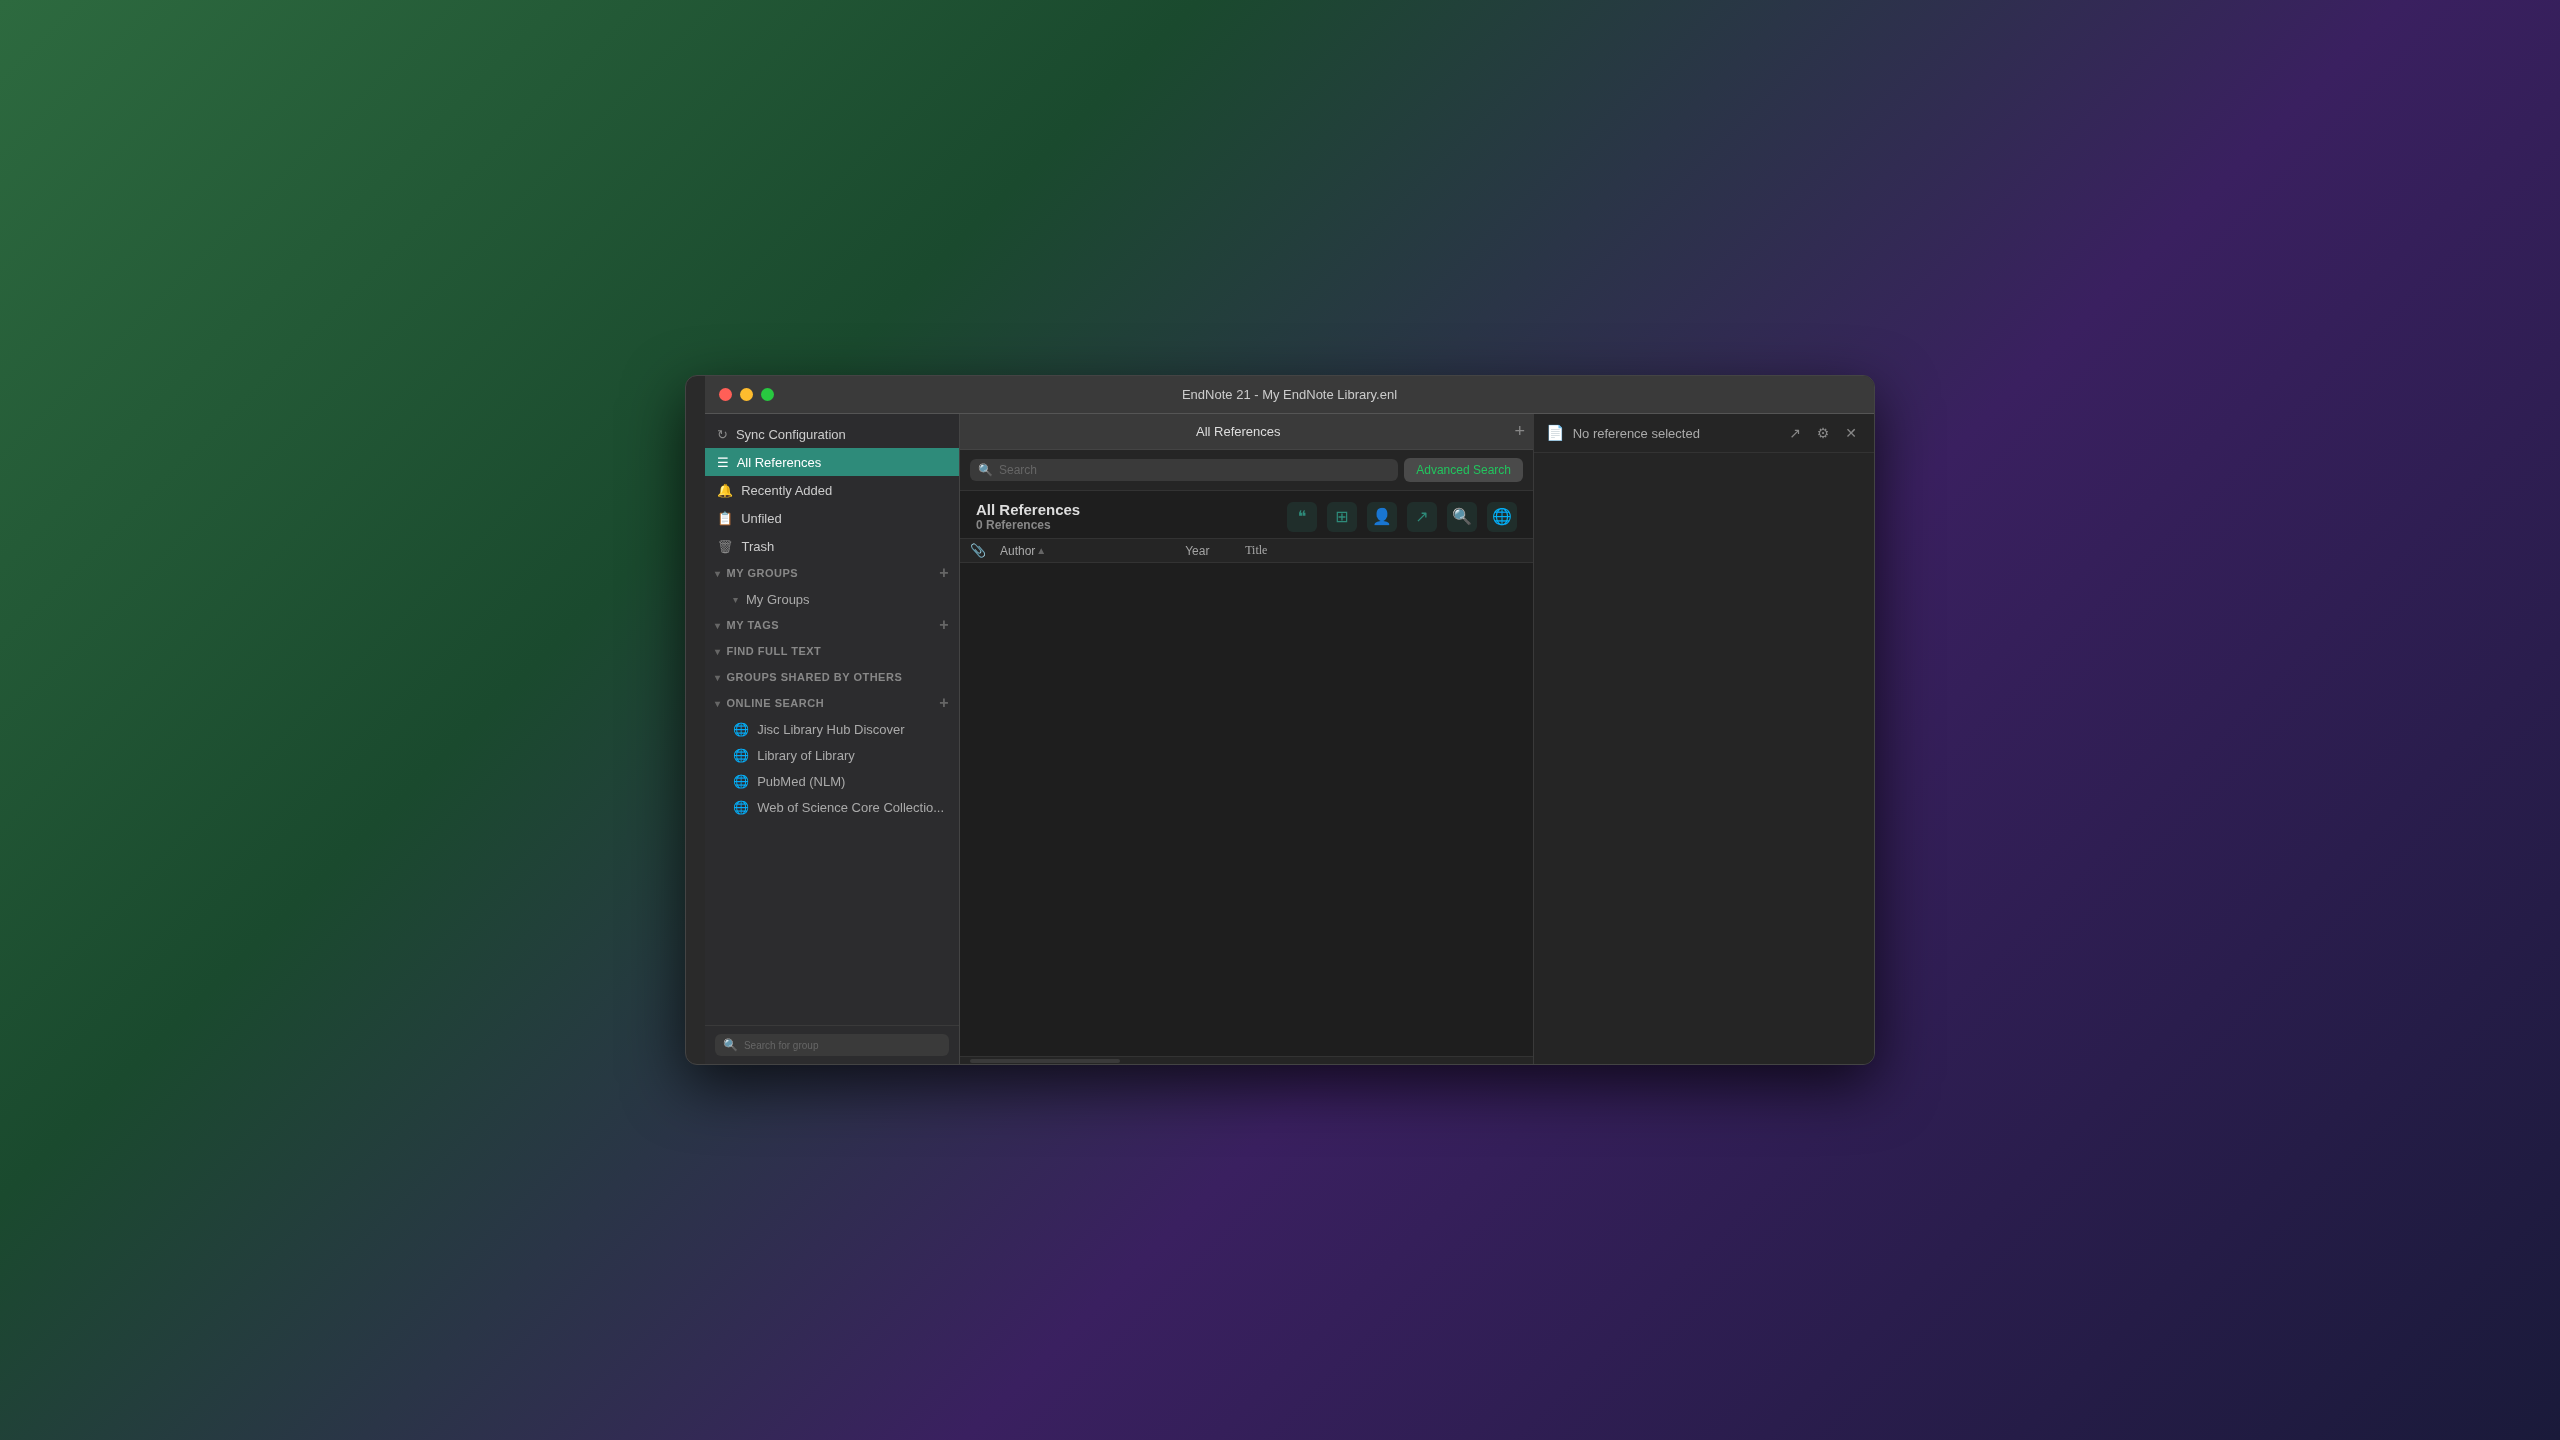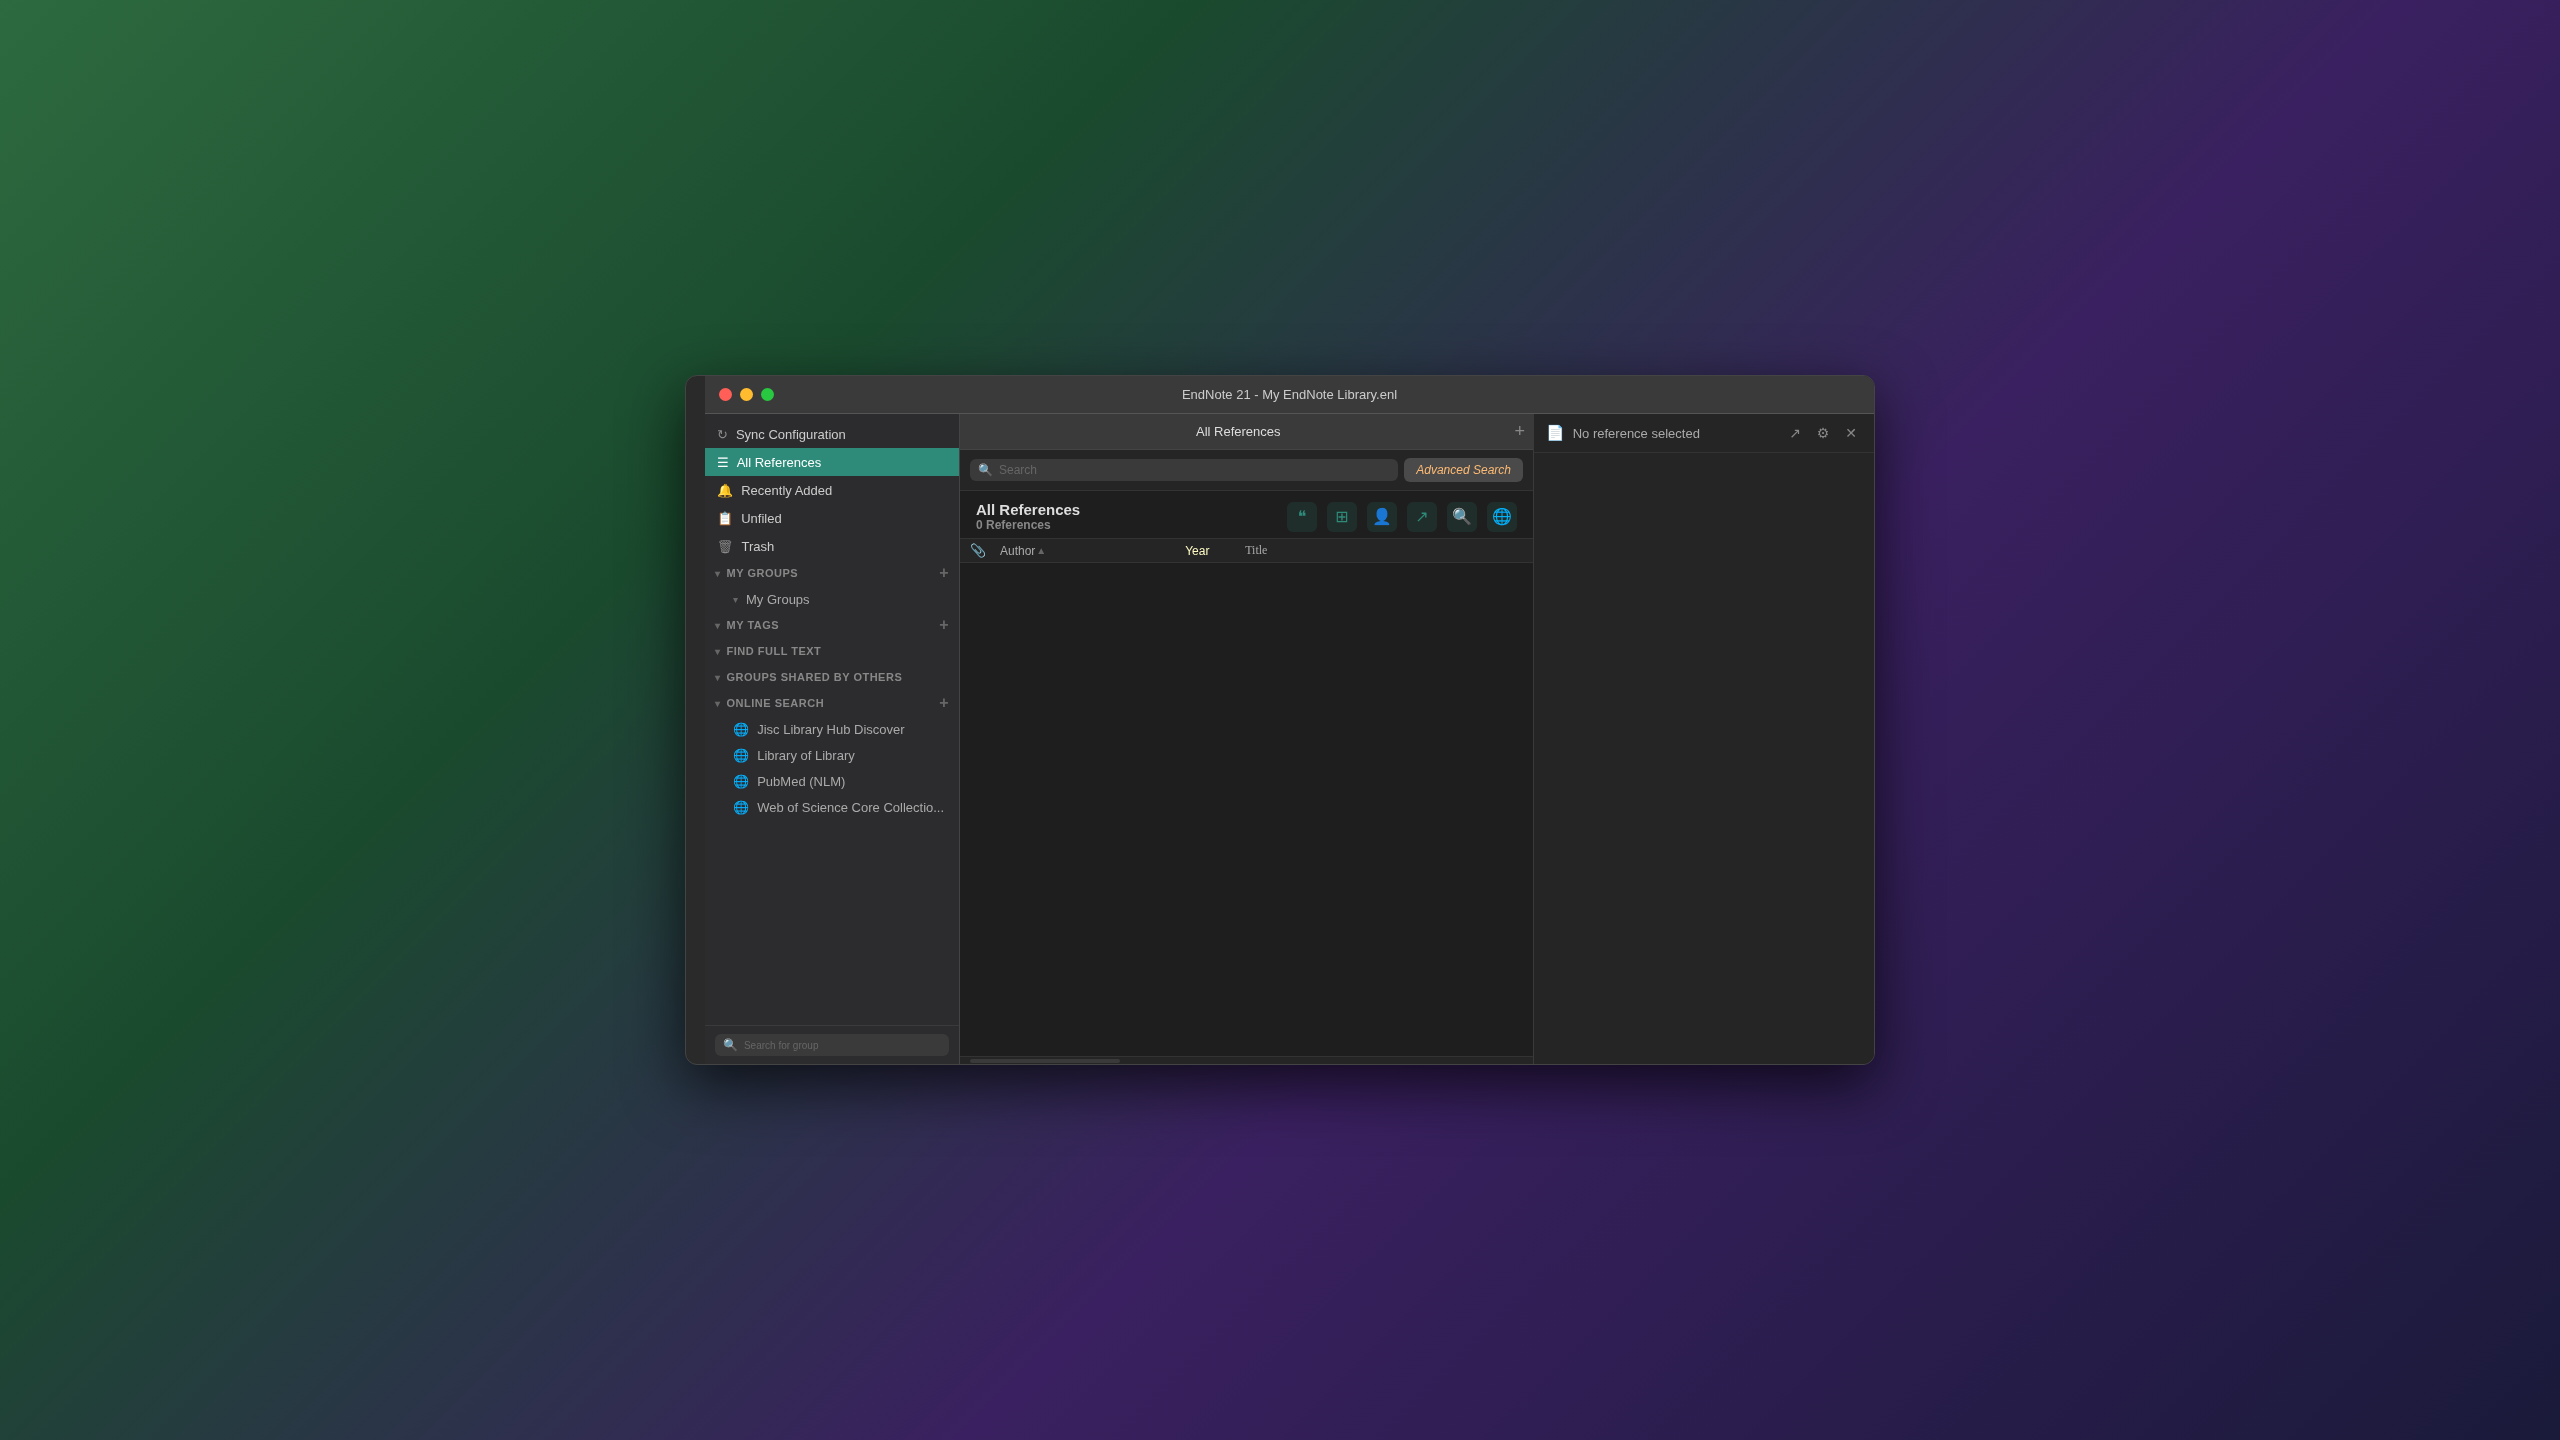--- a/index.html
+++ b/index.html
@@ -203,26 +203,25 @@
       border: none;
       outline: none;
       color: #ccc;
       font-size: 12px;
       width: 100%;
     }
     .search-input-wrap input::placeholder { color: #666; }
     .advanced-btn {
       background: #4a4a4a;
       border: none;
-      color: #fdba74;
+      color: #22c55e;
       font-size: 12px;
       padding: 5px 12px;
       border-radius: 6px;
       cursor: pointer;
-      font-style: italic;
     }
     .references-toolbar {
       display: flex;
       align-items: center;
       padding: 10px 16px 6px;
       justify-content: space-between;
     }
     .ref-title-area {
       display: flex;
       flex-direction: column;
@@ -257,21 +256,21 @@
     .table-header {
       display: flex;
       align-items: center;
       padding: 4px 10px;
       border-top: 1px solid #333;
       border-bottom: 1px solid #333;
       background: #252525;
     }
     .col-attach { width: 30px; color: #888; font-size: 13px; }
     .col-author { flex: 2; color: #aaa; font-size: 12px; display: flex; align-items: center; gap: 1px; }
-    .col-year { width: 60px; color: #fef9c3; font-size: 12px; }
+    .col-year { width: 60px; color: #a3a3a3; font-size: 12px; }
     .col-title { flex: 3; color: #aaa; font-size: 12px; font-family: Liberation Serif, serif; }
     .sort-arrow { font-size: 10px; color: #666; }
     .table-body { flex: 1; background: #1e1e1e; }
     .scrollbar-area {
       height: 8px;
       background: #252525;
       border-top: 1px solid #333;
       display: flex;
       align-items: center;
       padding: 0 10px;

